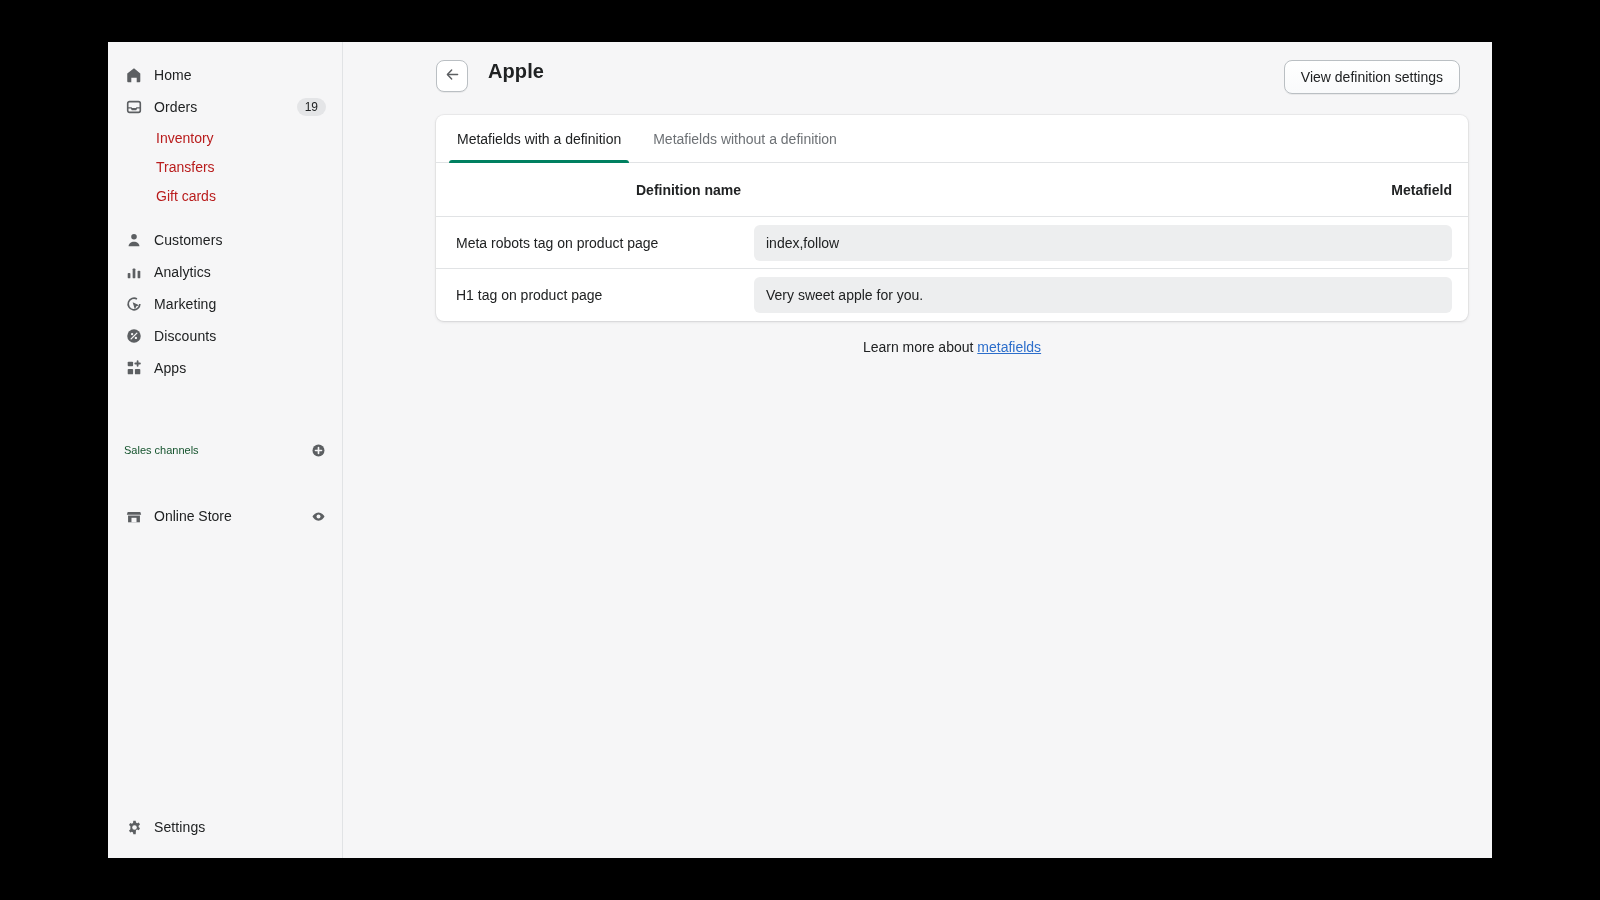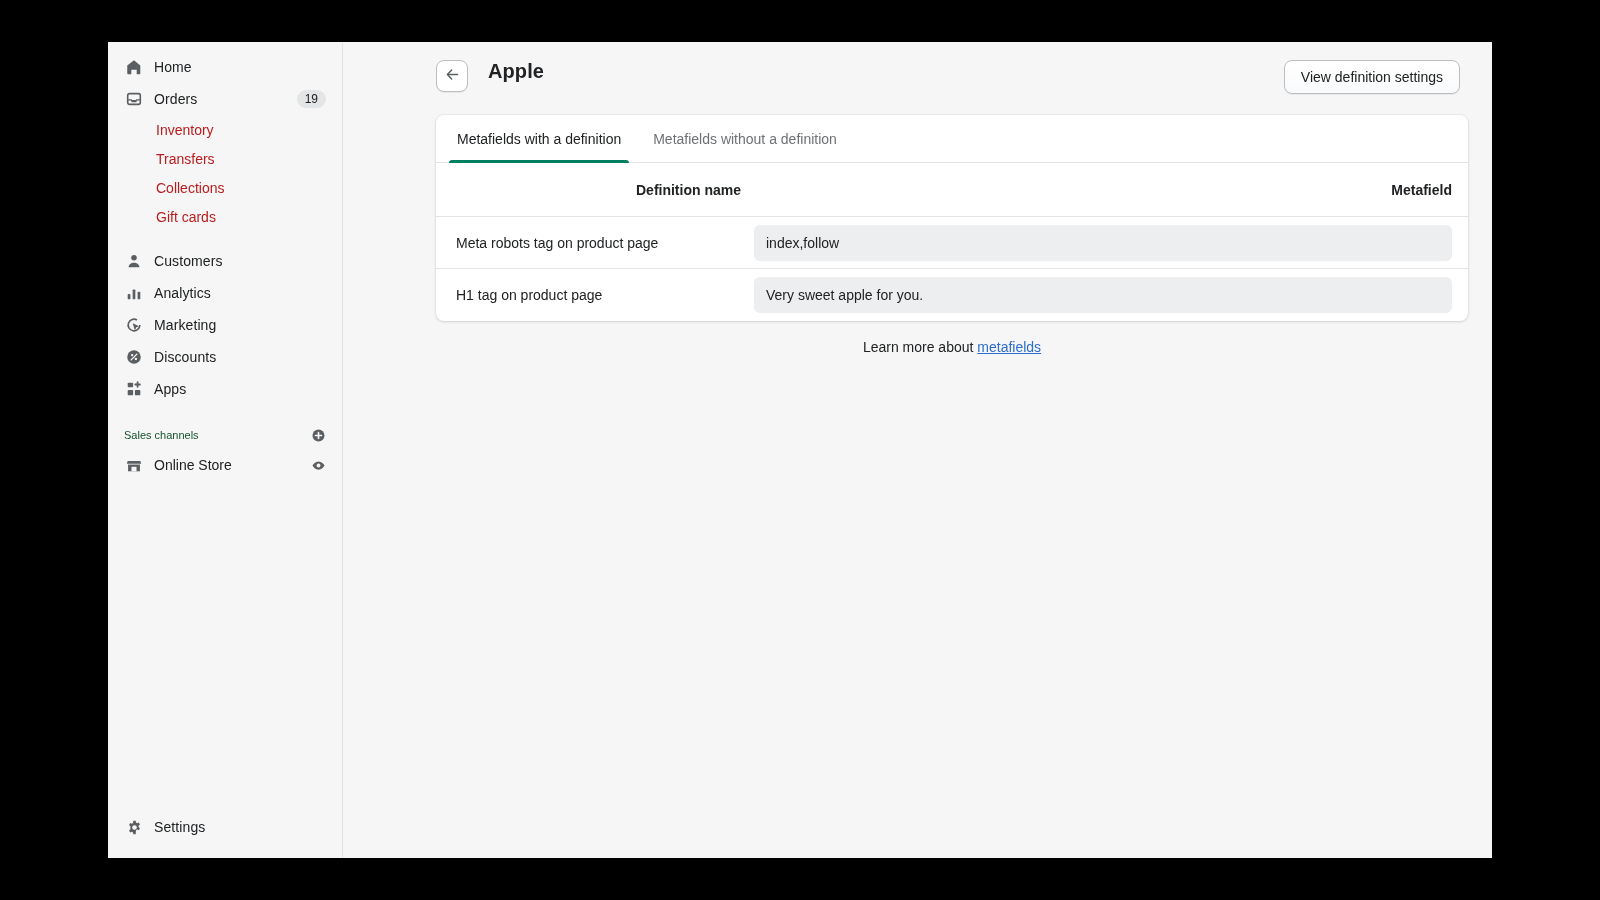--- a/index.html
+++ b/index.html
@@ -18,23 +18,24 @@
     overflow: hidden;
   }
 
   
   #sidebar {
     width: 235px;
     flex: 0 0 235px;
     background: #f6f6f7;
     border-right: 1px solid #e1e3e5;
     position: relative;
-    padding-top: 10px;
+    padding-top: 18px;
     display: flex;
     flex-direction: column;
+    gap: 36px;
   }
   .nav-list { padding: 0 8px; }
   .nav-item {
     display: flex;
     align-items: center;
     height: 30px;
     padding: 0 8px;
     border-radius: 8px;
     margin-bottom: 2px;
     cursor: pointer;
@@ -257,23 +258,20 @@
       </div>
 
 
       <div class="subnav-item">
         <span class="label">Inventory</span>
       </div>
       <div class="subnav-item">
         <span class="label">Transfers</span>
       </div>
       <div class="subnav-item">
-        <span class="label">Collections</span>
-      </div>
-      <div class="subnav-item">
         <span class="label">Gift cards</span>
       </div>
 
       <div class="nav-gap"></div>
 
       <div class="nav-item">
         <span class="ico">
           <svg width="18" height="18" viewBox="0 0 20 20" fill="currentColor">
               <circle cx="10" cy="6.3" r="3.1"></circle>
               <path d="M4 17c0-3.1 2.7-5.1 6-5.1s6 2 6 5.1z"></path>

